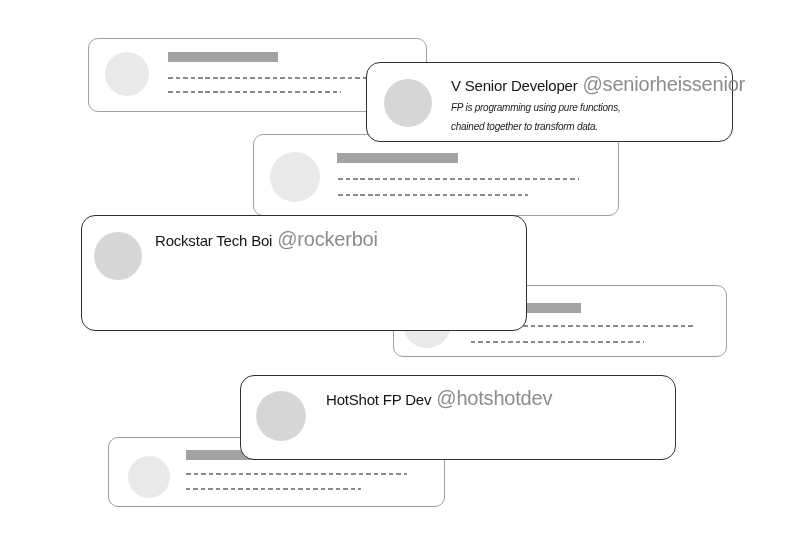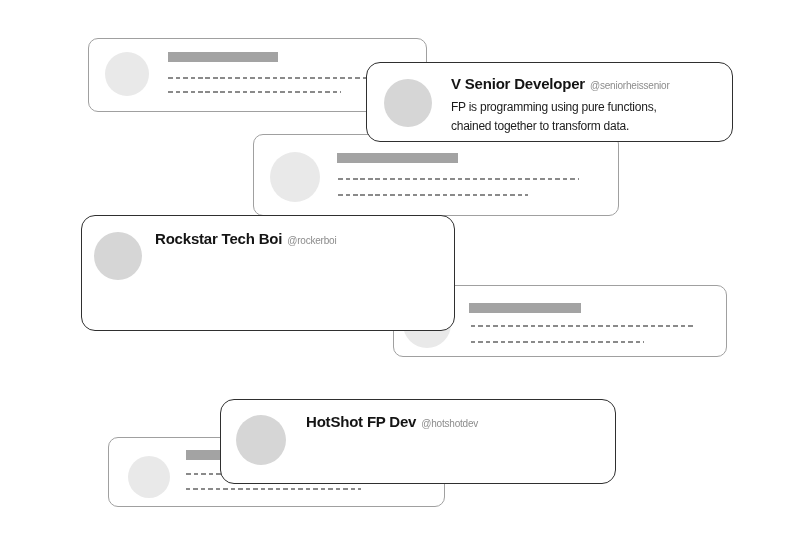--- a/index.html
+++ b/index.html
@@ -57,70 +57,71 @@
   .content {
     position: absolute;
     right: 8px;
   }
   .tweet-header {
     white-space: nowrap;
     line-height: 20px;
     margin-bottom: 2px;
   }
   .name {
-    font-weight: 700;
+    font-weight: 400;
     font-size: 15px;
     letter-spacing: -0.2px;
     color: var(--name-text, #141414);
   }
   .handle {
     font-weight: 400;
-    font-size: 10px;
+    font-size: 20px;
     letter-spacing: -0.2px;
     color: var(--handle-text, #8c8c8c);
     margin-left: 5px;
   }
   .body-text {
-    font-size: 12px;
+    font-size: 10px;
     line-height: 19px;
     letter-spacing: -0.25px;
     color: var(--body-text, #1c1c1c);
     white-space: pre-line;
     width: max-content;
     max-width: 310px;
+    font-style: italic;
   }
 
   
   .c1 { left: 88px;  top: 38px;  width: 339px; height: 74px; }
   .c1 .sk-avatar { left: 16px; top: 13px; width: 44px; height: 44px; }
   .c1 .sk-bar    { left: 79px; top: 13px; width: 110px; }
   .c1 .dash-1    { left: 79px; top: 38px; width: 240px; }
   .c1 .dash-2    { left: 79px; top: 52px; width: 173px; }
 
   .c2 { left: 366px; top: 62px;  width: 367px; height: 80px; }
   .c2 .avatar  { left: 17px; top: 16px; width: 48px; height: 48px; }
   .c2 .content { left: 84px; top: 11px; }
 
   .c3 { left: 253px; top: 134px; width: 366px; height: 82px; }
   .c3 .sk-avatar { left: 16px; top: 17px; width: 50px; height: 50px; }
   .c3 .sk-bar    { left: 83px; top: 18px; width: 121px; }
   .c3 .dash-1    { left: 84px; top: 43px; width: 241px; }
   .c3 .dash-2    { left: 84px; top: 59px; width: 190px; }
 
-  .c4 { left: 81px;  top: 215px; width: 374px; height: 116px; padding-left: 28px; }
+  .c4 { left: 81px;  top: 215px; width: 446px; height: 116px; padding-left: 28px; }
   .c4 .avatar  { left: 12px; top: 16px; width: 48px; height: 48px; }
   .c4 .content { left: 73px; top: 13px; }
 
   .c5 { left: 393px; top: 285px; width: 334px; height: 72px; }
   .c5 .sk-avatar { left: 9px;  top: 14px; width: 48px; height: 48px; }
   .c5 .sk-bar    { left: 75px; top: 17px; width: 112px; }
   .c5 .dash-1    { left: 77px; top: 39px; width: 222px; }
   .c5 .dash-2    { left: 77px; top: 55px; width: 173px; }
 
-  .c6 { left: 220px; top: 375px; width: 396px; height: 85px; margin-top: 24px; }
+  .c6 { left: 240px; top: 375px; width: 436px; height: 85px; }
   .c6 .avatar  { left: 15px; top: 15px; width: 50px; height: 50px; }
   .c6 .content { left: 85px; top: 12px; }
 
   .c7 { left: 108px; top: 437px; width: 337px; height: 70px; }
   .c7 .sk-avatar { left: 19px; top: 18px; width: 42px; height: 42px; }
   .c7 .sk-bar    { left: 77px; top: 12px; width: 118px; }
   .c7 .dash-1    { left: 77px; top: 35px; width: 221px; }
   .c7 .dash-2    { left: 77px; top: 50px; width: 175px; }
 </style>
 </head>

